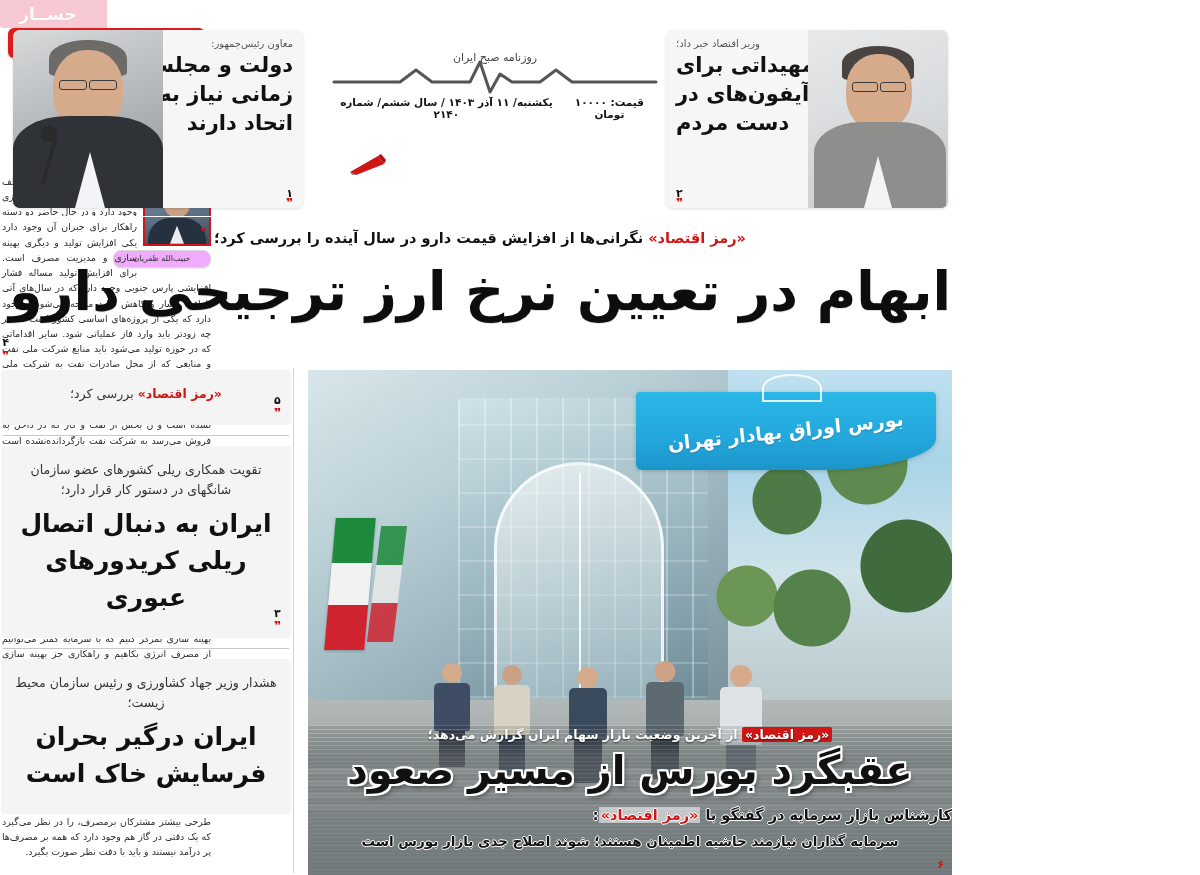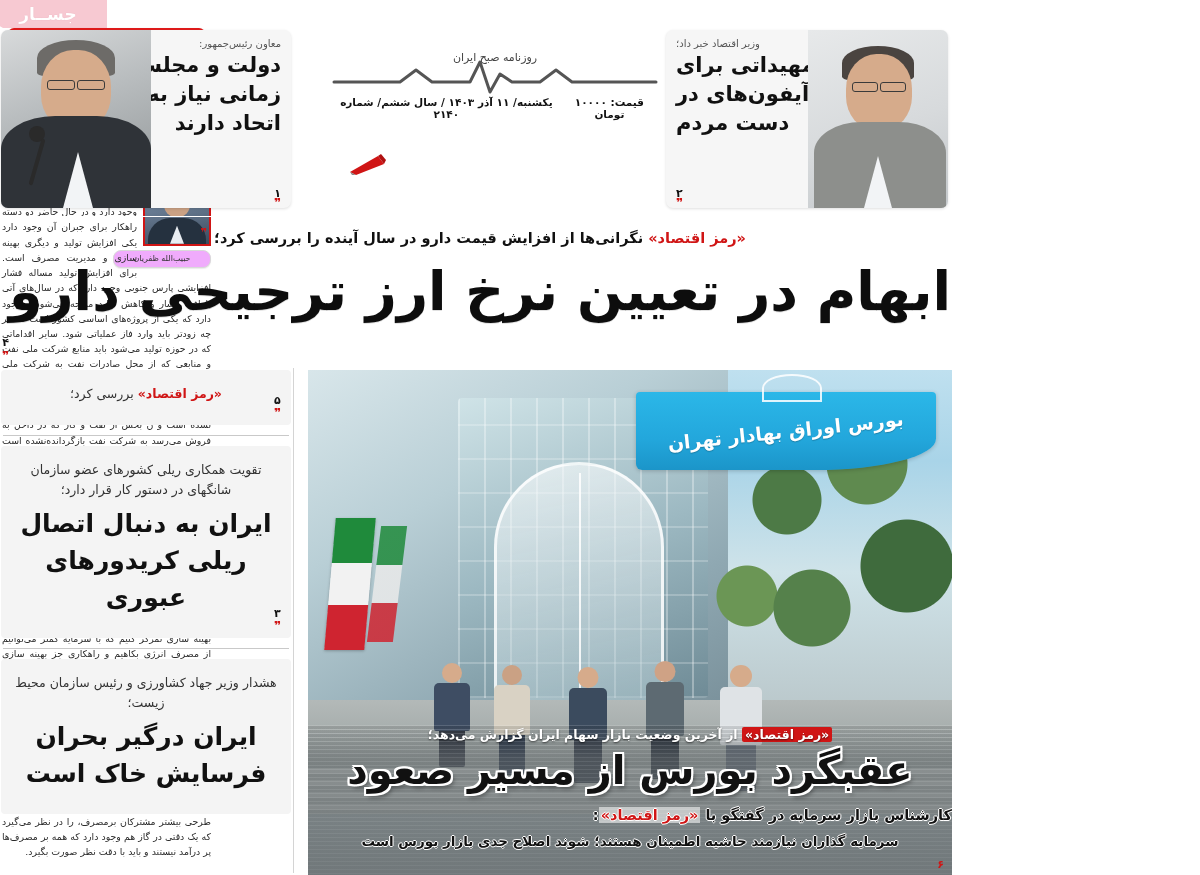--- a/index.html
+++ b/index.html
@@ -110,21 +110,21 @@
   }
 
   
   .topcard{
     position:absolute;top:30px;height:178px;
     background:#f6f6f6;border-radius:7px;
     box-shadow:0 1px 3px rgba(0,0,0,.13);
     overflow:hidden;
   }
   .topcard.right{right:252px;width:282px;}
-  .topcard.left{left:12px;width:290px;}
+  .topcard.left{left:24px;width:290px;}
   .topcard .kicker{
     font-size:10px;color:#555;margin:8px 10px 2px 10px;
     text-align:left;
   }
   .topcard.left .kicker{text-align:right;}
   .topcard .headline{
     font-size:21px;font-weight:bold;line-height:1.38;color:#111;
     margin:0 10px;
   }
   .topcard.right .headline{text-align:left;}

